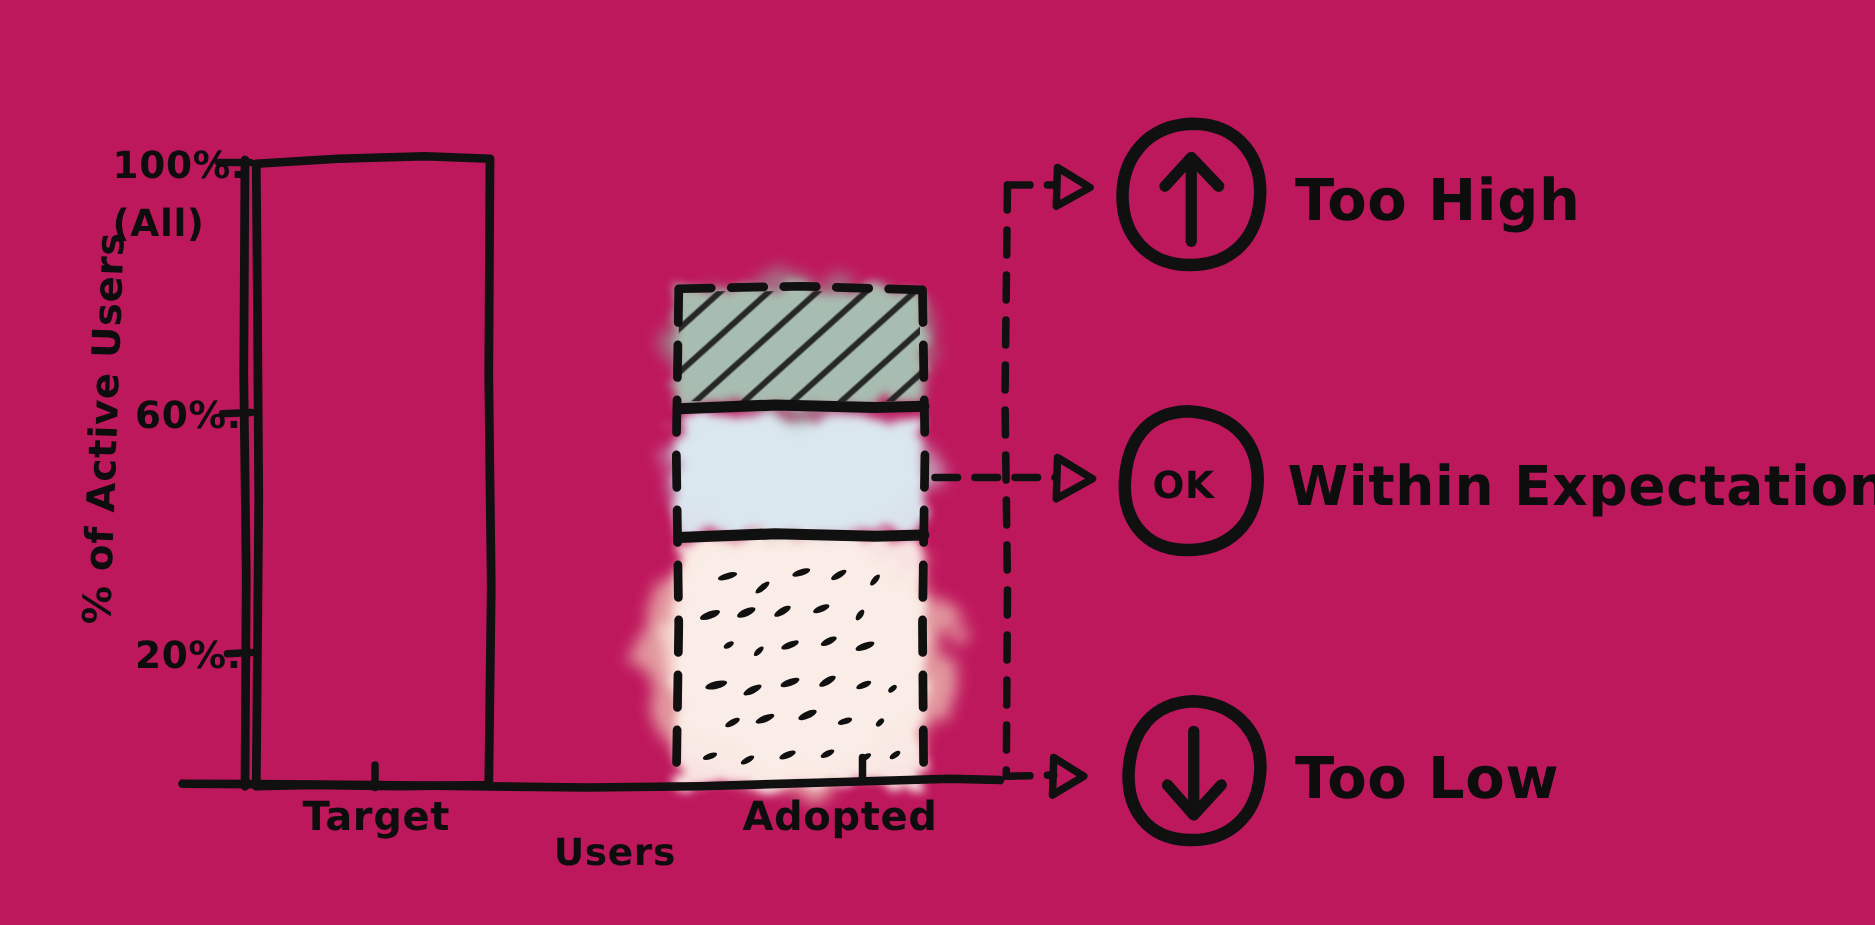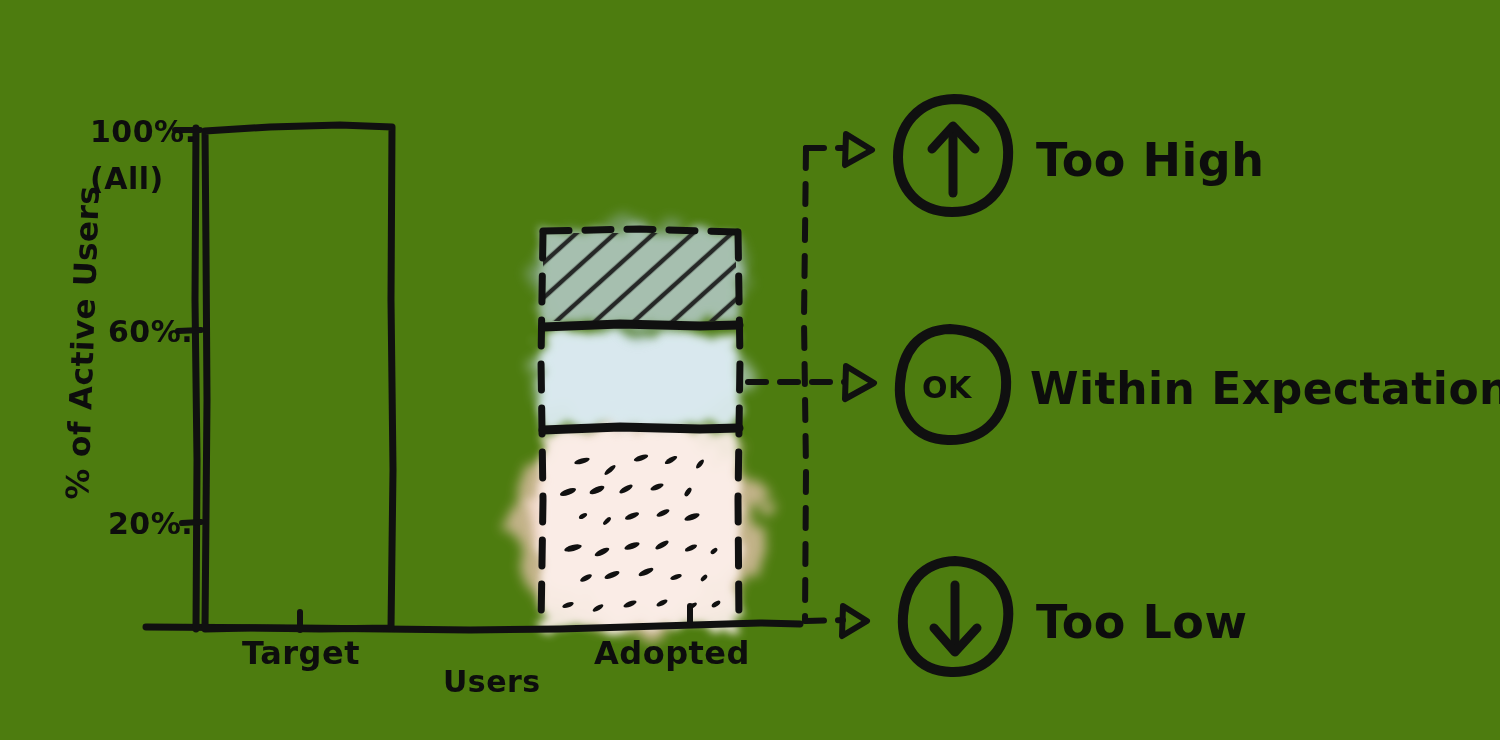--- a/index.html
+++ b/index.html
@@ -10,21 +10,21 @@
   body {
     width: 1500px;
     height: 740px;
     overflow: hidden;
     font-family: "DejaVu Sans", sans-serif;
   }
   #stage {
     position: relative;
     width: 1500px;
     height: 740px;
-    background: #4d7c0f;
+    background: #be185d;
   }
   #stage svg.layer {
     position: absolute;
     left: 0;
     top: 0;
     width: 1500px;
     height: 740px;
   }
   .ink {
     fill: none;

